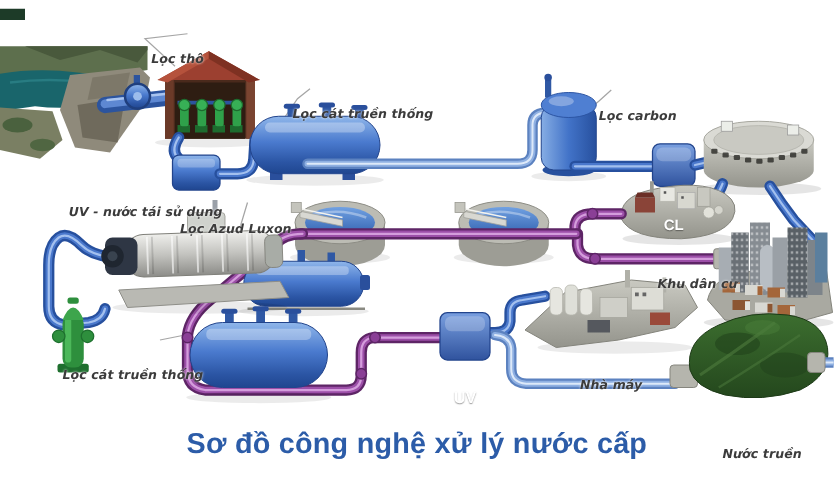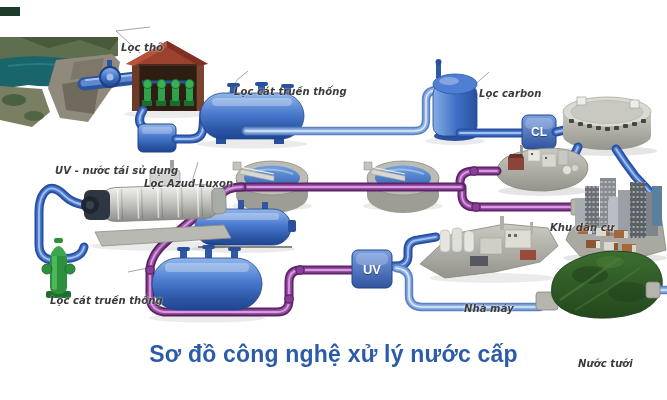--- a/index.html
+++ b/index.html
@@ -15,21 +15,21 @@
   .pipeL .s3{fill:none;stroke:#dde9f9;stroke-width:1.6;stroke-linecap:round;stroke-linejoin:round}
   .pipeP .s1{fill:none;stroke:#5e2566;stroke-width:9;stroke-linecap:round;stroke-linejoin:round}
   .pipeP .s2{fill:none;stroke:#9c4fa8;stroke-width:5.2;stroke-linecap:round;stroke-linejoin:round}
   .pipeP .s3{fill:none;stroke:#d49ddc;stroke-width:1.8;stroke-linecap:round;stroke-linejoin:round}
   .leader{fill:none;stroke:#9b9b9b;stroke-width:1;opacity:.9}
   
   .lbl{position:absolute;font-style:italic;font-weight:700;font-size:10px;color:#3b3b3b;
        white-space:nowrap;letter-spacing:.1px;text-shadow:0 0 2px #ffffff;margin-top:31px;}
   .boxlbl{position:absolute;display:flex;align-items:center;justify-content:center;
           font-family:"Liberation Sans",sans-serif;font-weight:700;color:#fff;
-          text-shadow:0 1px 1px rgba(0,0,0,.4);}
+          text-shadow:0 1px 1px rgba(0,0,0,.4);margin-top:48px;}
   .title{position:absolute;left:0;right:0;top:341px;text-align:center;
          font-family:"Liberation Sans",sans-serif;font-weight:700;font-size:23px;
          color:#2c5ca8;letter-spacing:.2px;}
 </style>
 </head>
 <body>
 
 <div class="stage">
 <svg width="667" height="400" viewBox="0 0 667 400">
   <defs>
@@ -463,22 +463,22 @@
         <use href="#b12" class="s3"></use>
       </g>
   <rect x="646" y="282" width="14" height="16" rx="3" fill="#b5b5ad" stroke="#86867e" stroke-width="0.8"></rect>
 </svg>
 
   <div class="lbl" style="left:121px;top:11px">Lọc thô</div>
   <div class="lbl" style="left:234px;top:55px">Lọc cát truền thống</div>
   <div class="lbl" style="left:479px;top:57px">Lọc carbon</div>
   <div class="lbl" style="left:55px;top:134px">UV - nước tái sử dụng</div>
   <div class="lbl" style="left:144px;top:147px">Lọc Azud Luxon</div>
-  <div class="lbl" style="left:550px;top:191px">Khu dân cư</div>
+  <div class="lbl" style="left:526px;top:191px">Khu dân cư</div>
   <div class="lbl" style="left:50px;top:264px">Lọc cát truền thống</div>
   <div class="lbl" style="left:464px;top:272px">Nhà máy</div>
-  <div class="lbl" style="left:578px;top:327px">Nước tưới</div>
+  <div class="lbl" style="left:578px;top:327px">Nước truền</div>
 
   <div class="boxlbl" style="left:522px;top:115px;width:34px;height:34px;font-size:12px">CL</div>
   <div class="boxlbl" style="left:352px;top:250px;width:40px;height:38px;font-size:13px">UV</div>
 
   <div class="title">Sơ đồ công nghệ xử lý nước cấp</div>
 </div>
 
 </body></html>

